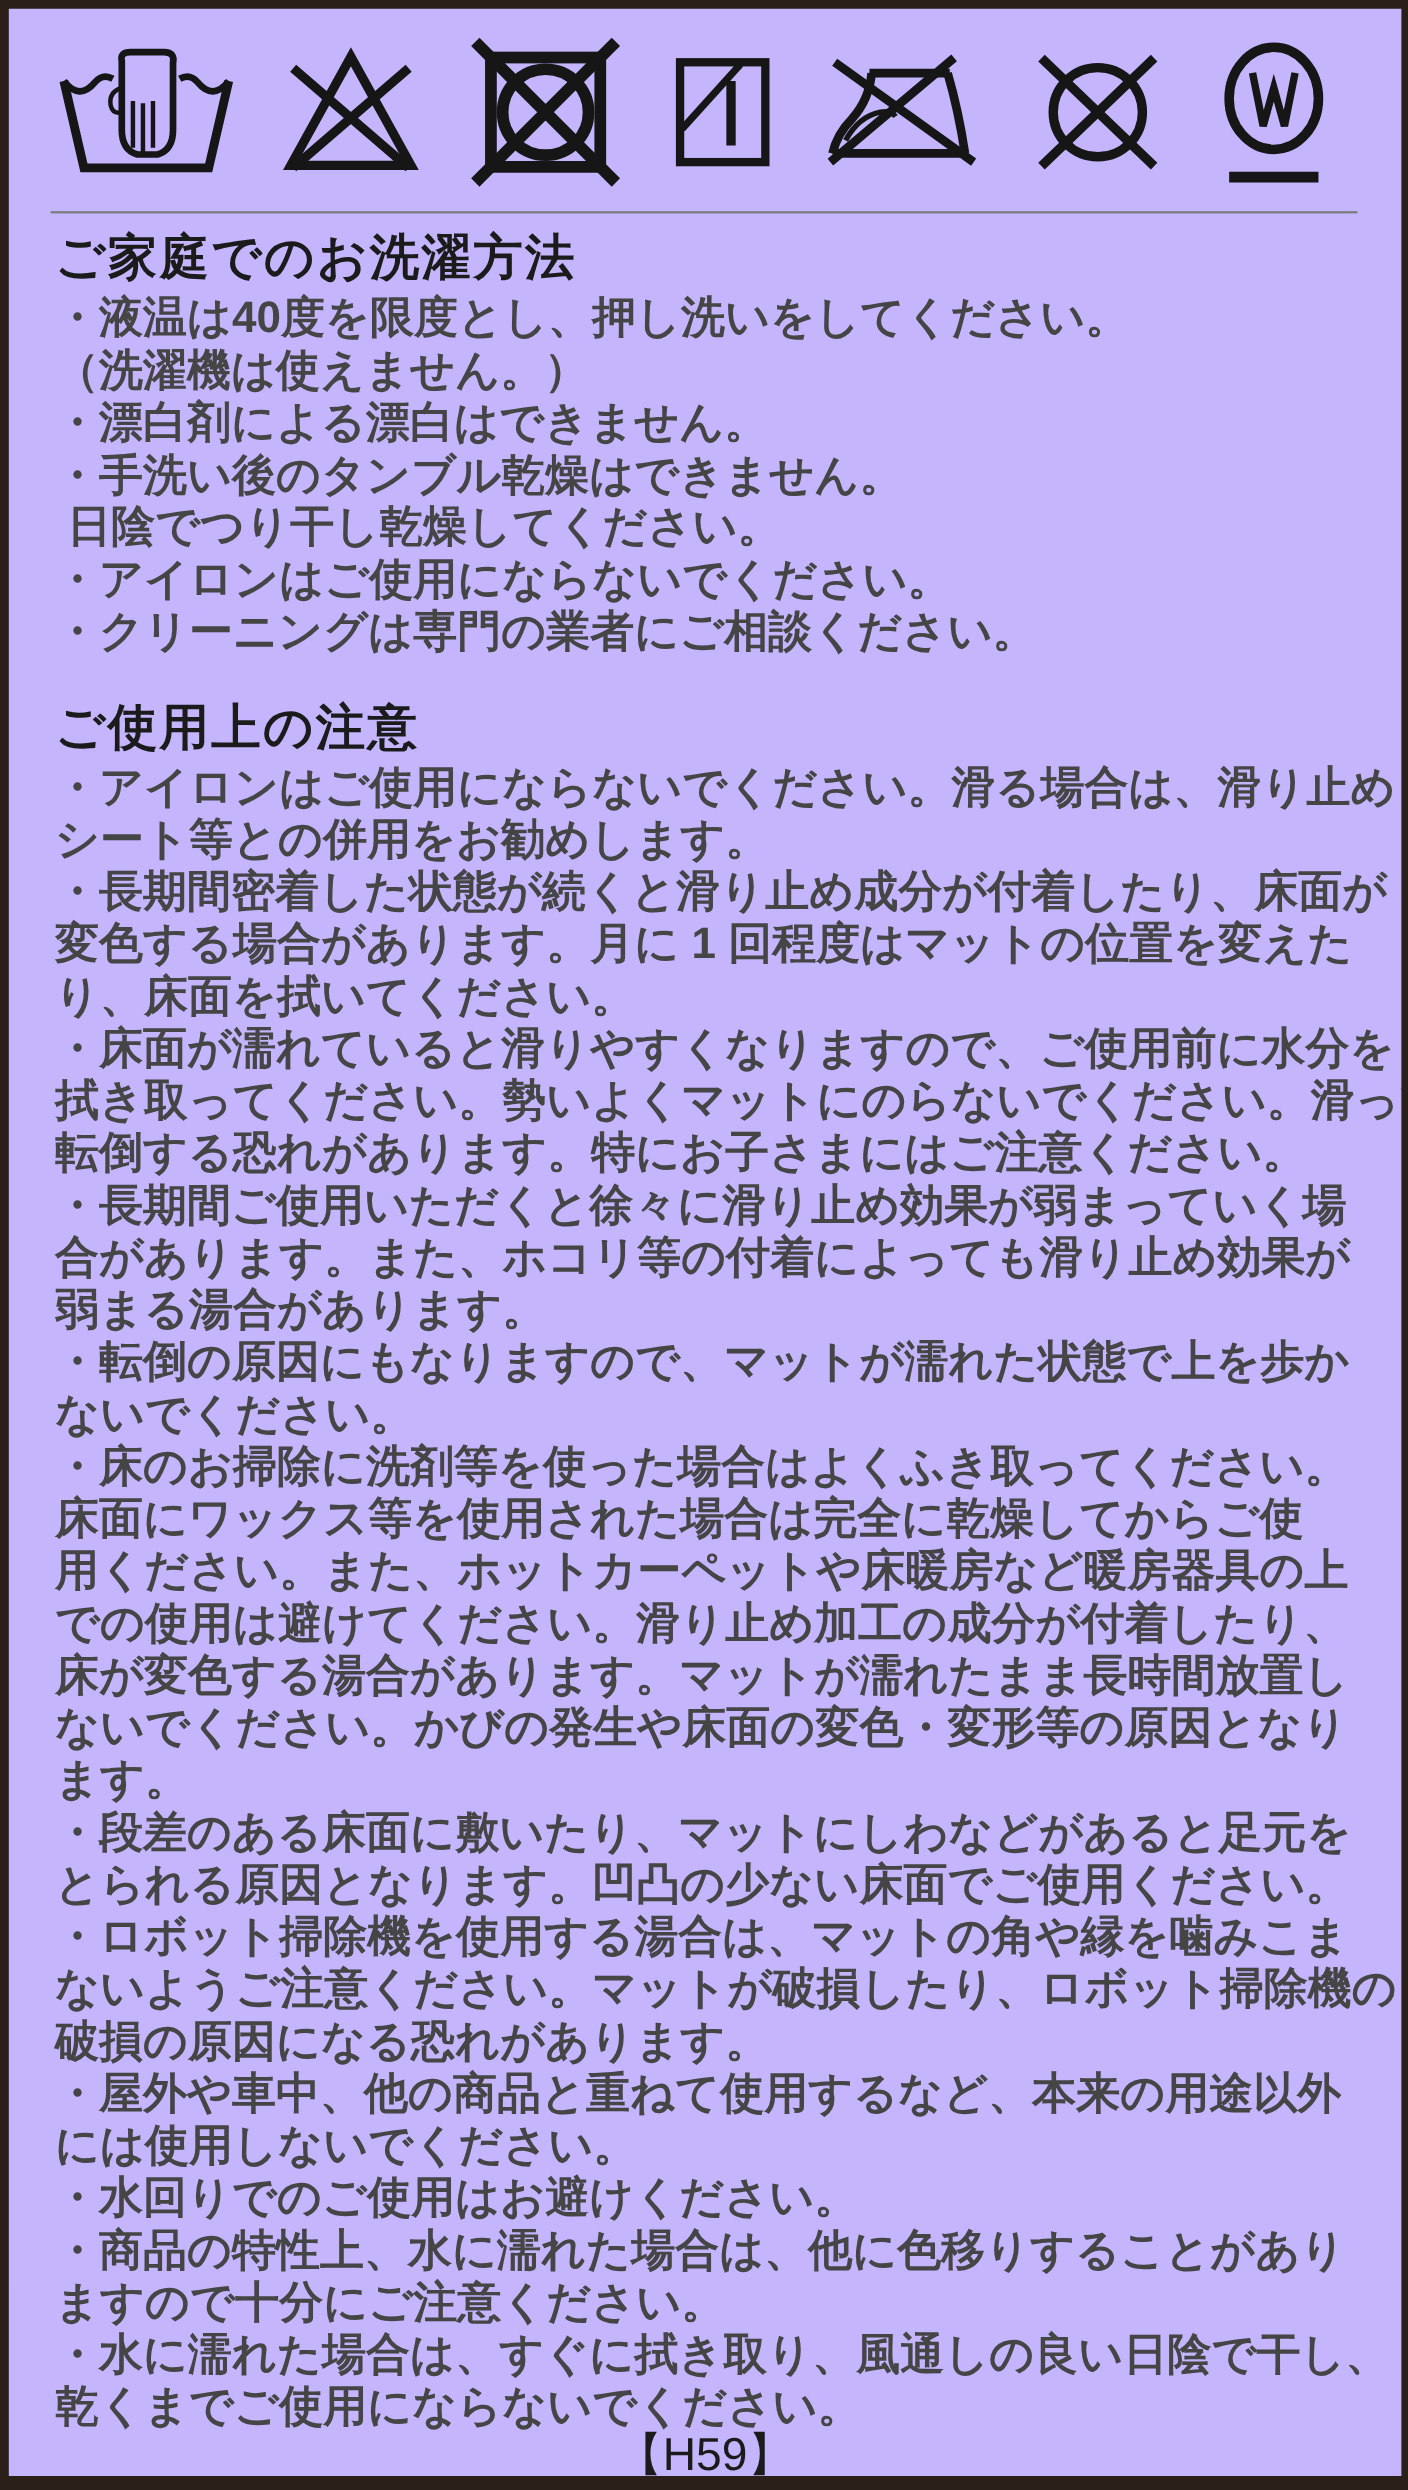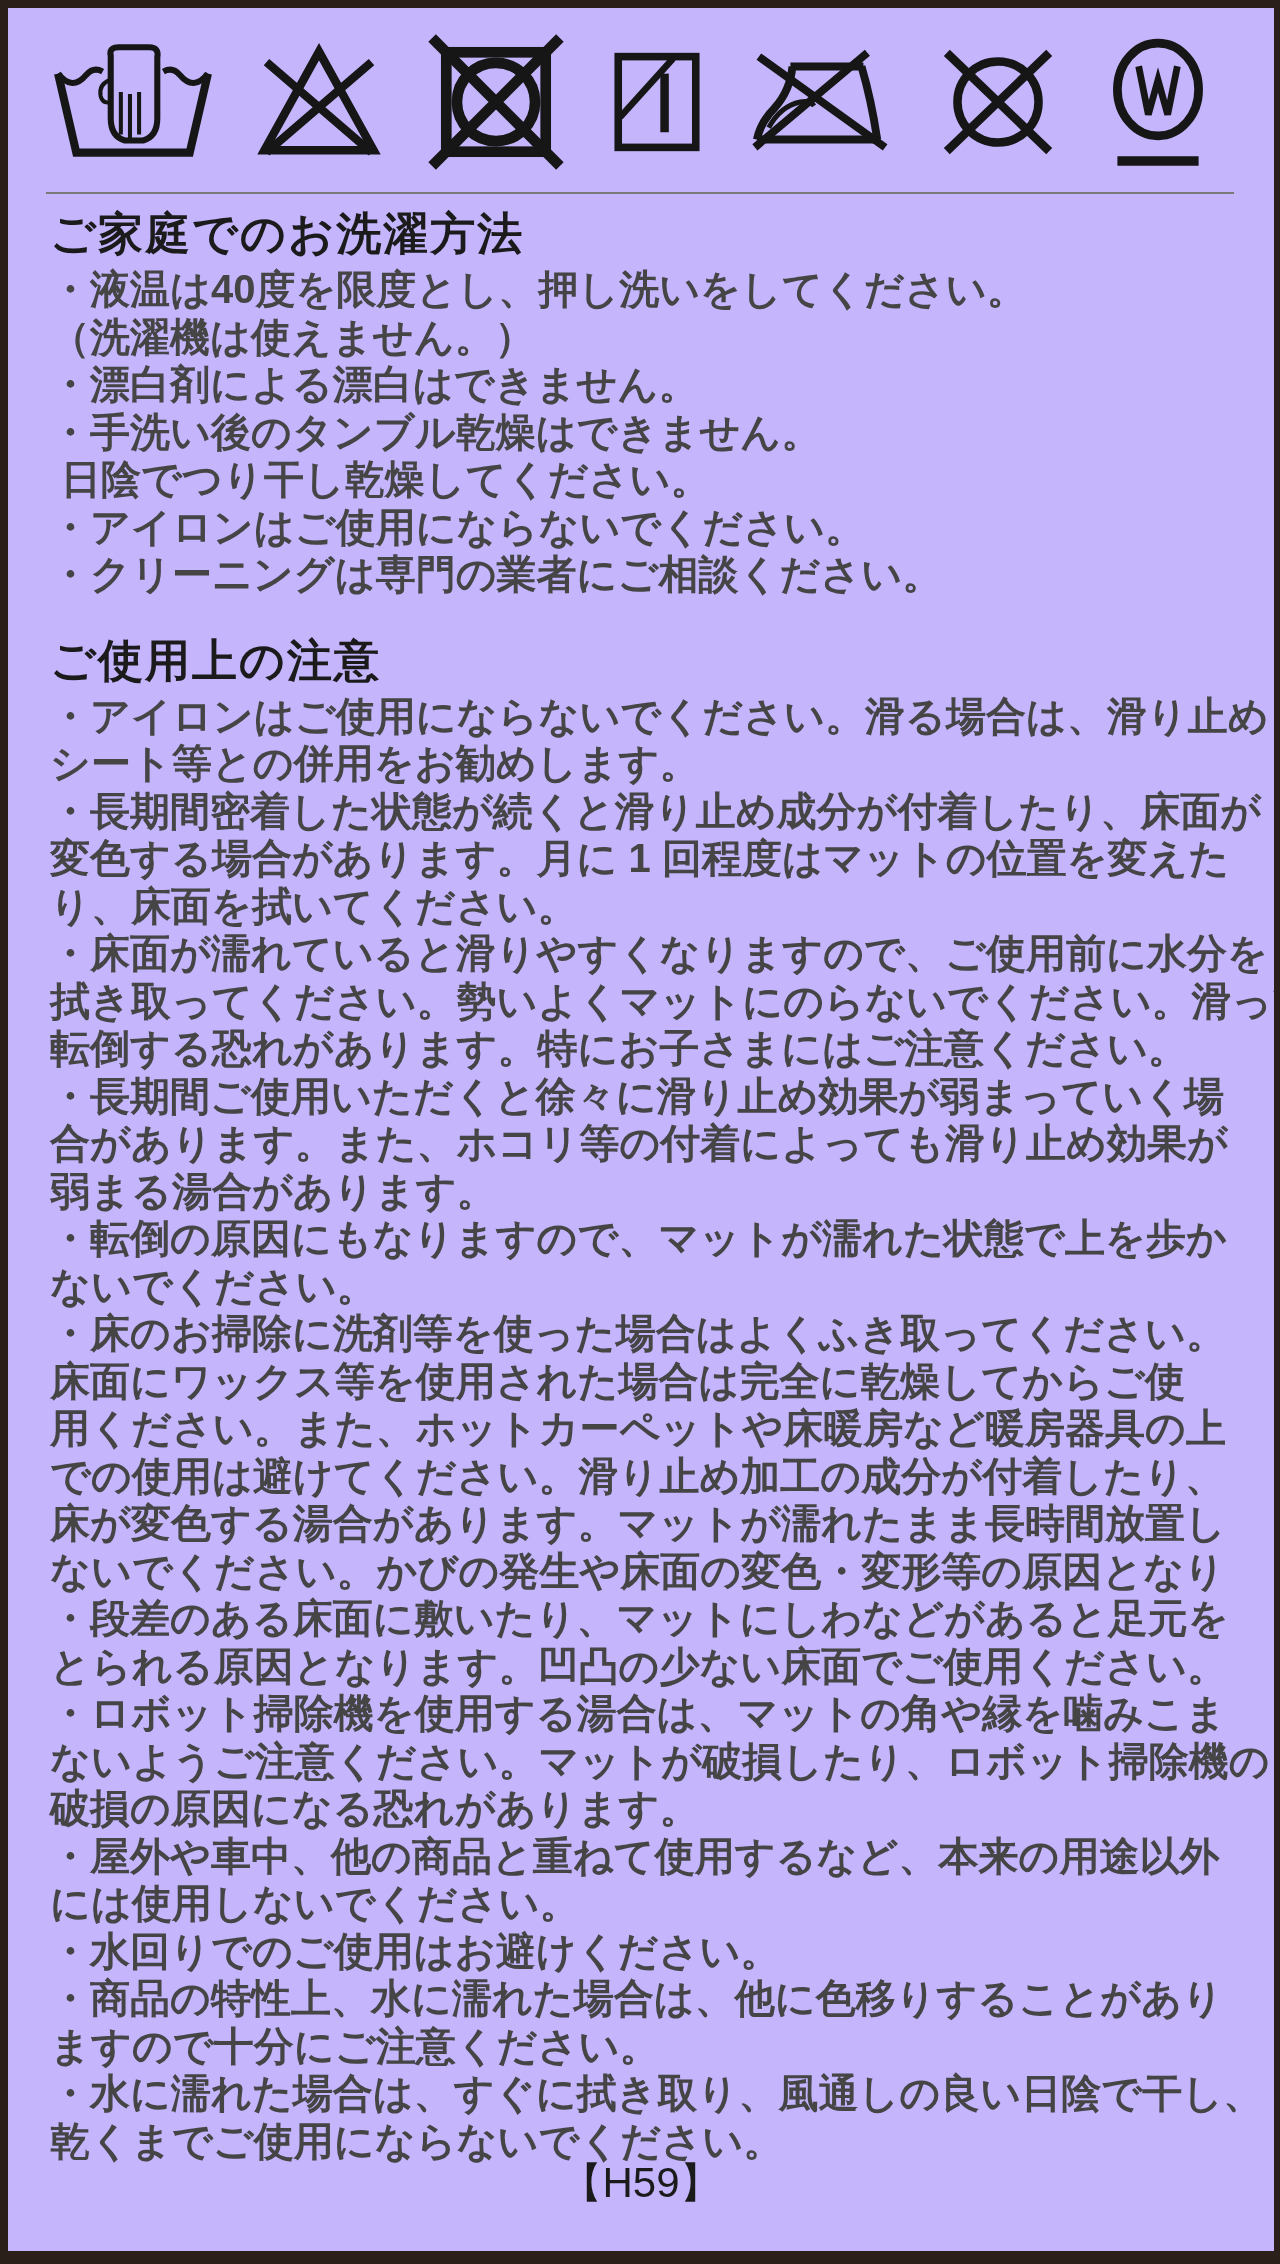--- a/index.html
+++ b/index.html
@@ -117,20 +117,21 @@
           <div class="body-line">合があります。また、ホコリ等の付着によっても滑り止め効果が</div>
           <div class="body-line">弱まる湯合があります。</div>
           <div class="body-line">・転倒の原因にもなりますので、マットが濡れた状態で上を歩か</div>
           <div class="body-line">ないでください。</div>
           <div class="body-line">・床のお掃除に洗剤等を使った場合はよくふき取ってください。</div>
           <div class="body-line">床面にワックス等を使用された場合は完全に乾燥してからご使</div>
           <div class="body-line">用ください。また、ホットカーペットや床暖房など暖房器具の上</div>
           <div class="body-line">での使用は避けてください。滑り止め加工の成分が付着したり、</div>
           <div class="body-line">床が変色する湯合があります。マットが濡れたまま長時間放置し</div>
           <div class="body-line">ないでください。かびの発生や床面の変色・変形等の原因となり</div>
+          <div class="body-line">ます。</div>
           <div class="body-line">・段差のある床面に敷いたり、マットにしわなどがあると足元を</div>
           <div class="body-line">とられる原因となります。凹凸の少ない床面でご使用ください。</div>
           <div class="body-line">・ロボット掃除機を使用する湯合は、マットの角や縁を噛みこま</div>
           <div class="body-line">ないようご注意ください。マットが破損したり、ロボット掃除機の</div>
           <div class="body-line">破損の原因になる恐れがあります。</div>
           <div class="body-line">・屋外や車中、他の商品と重ねて使用するなど、本来の用途以外</div>
           <div class="body-line">には使用しないでください。</div>
           <div class="body-line">・水回りでのご使用はお避けください。</div>
           <div class="body-line">・商品の特性上、水に濡れた場合は、他に色移りすることがあり</div>
           <div class="body-line">ますので十分にご注意ください。</div>

